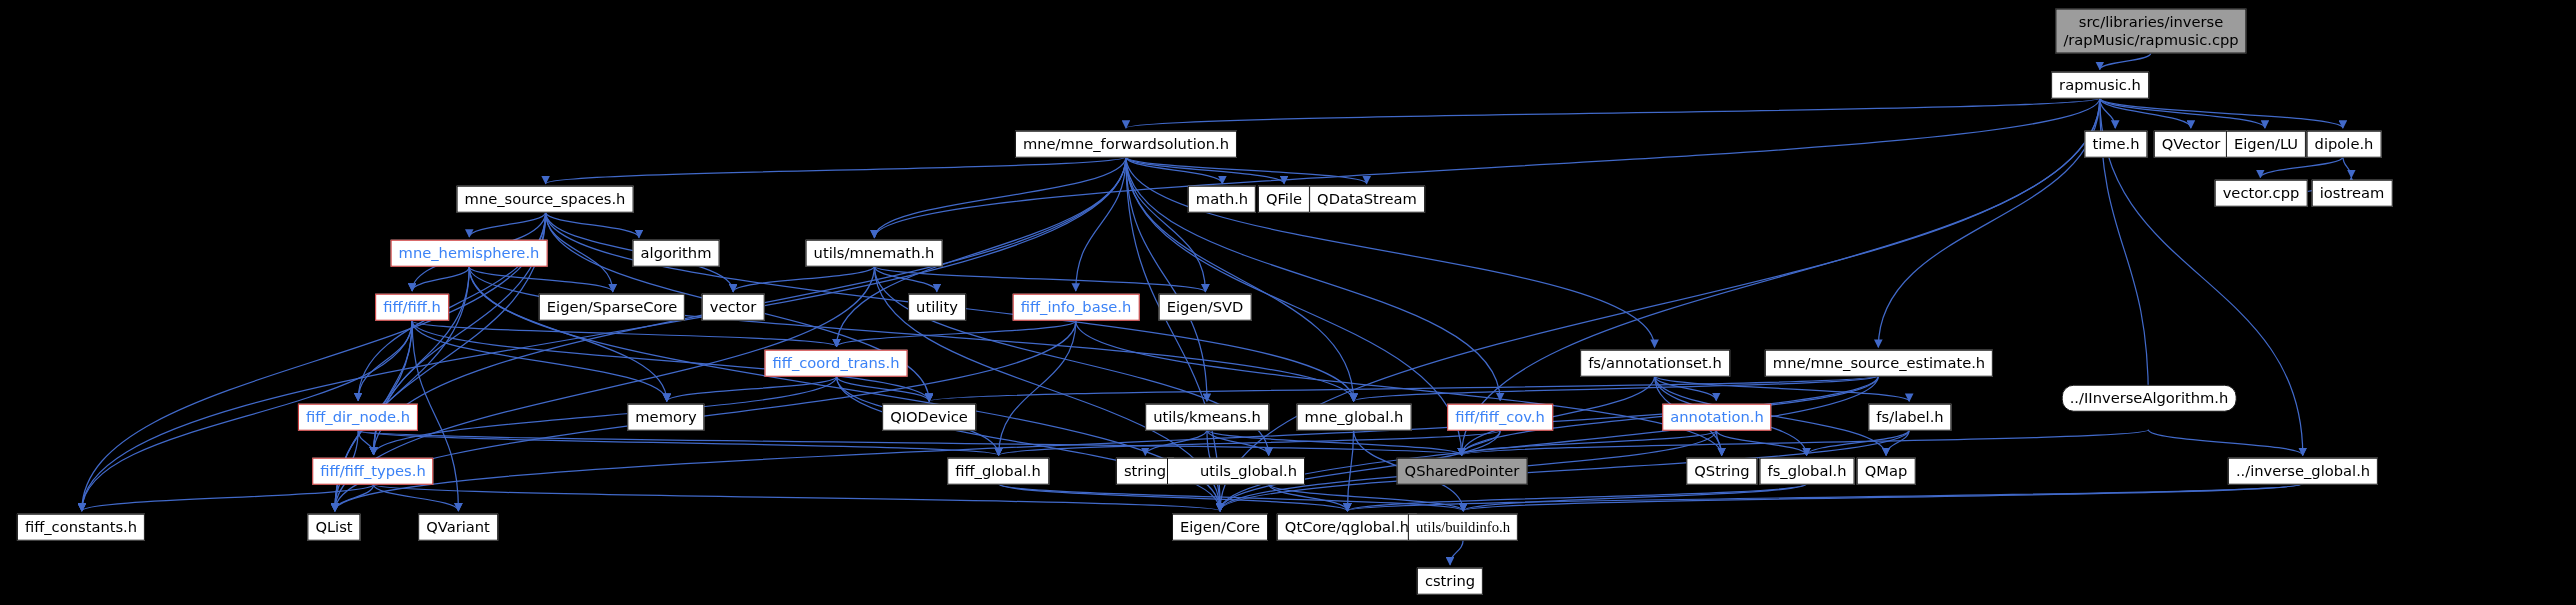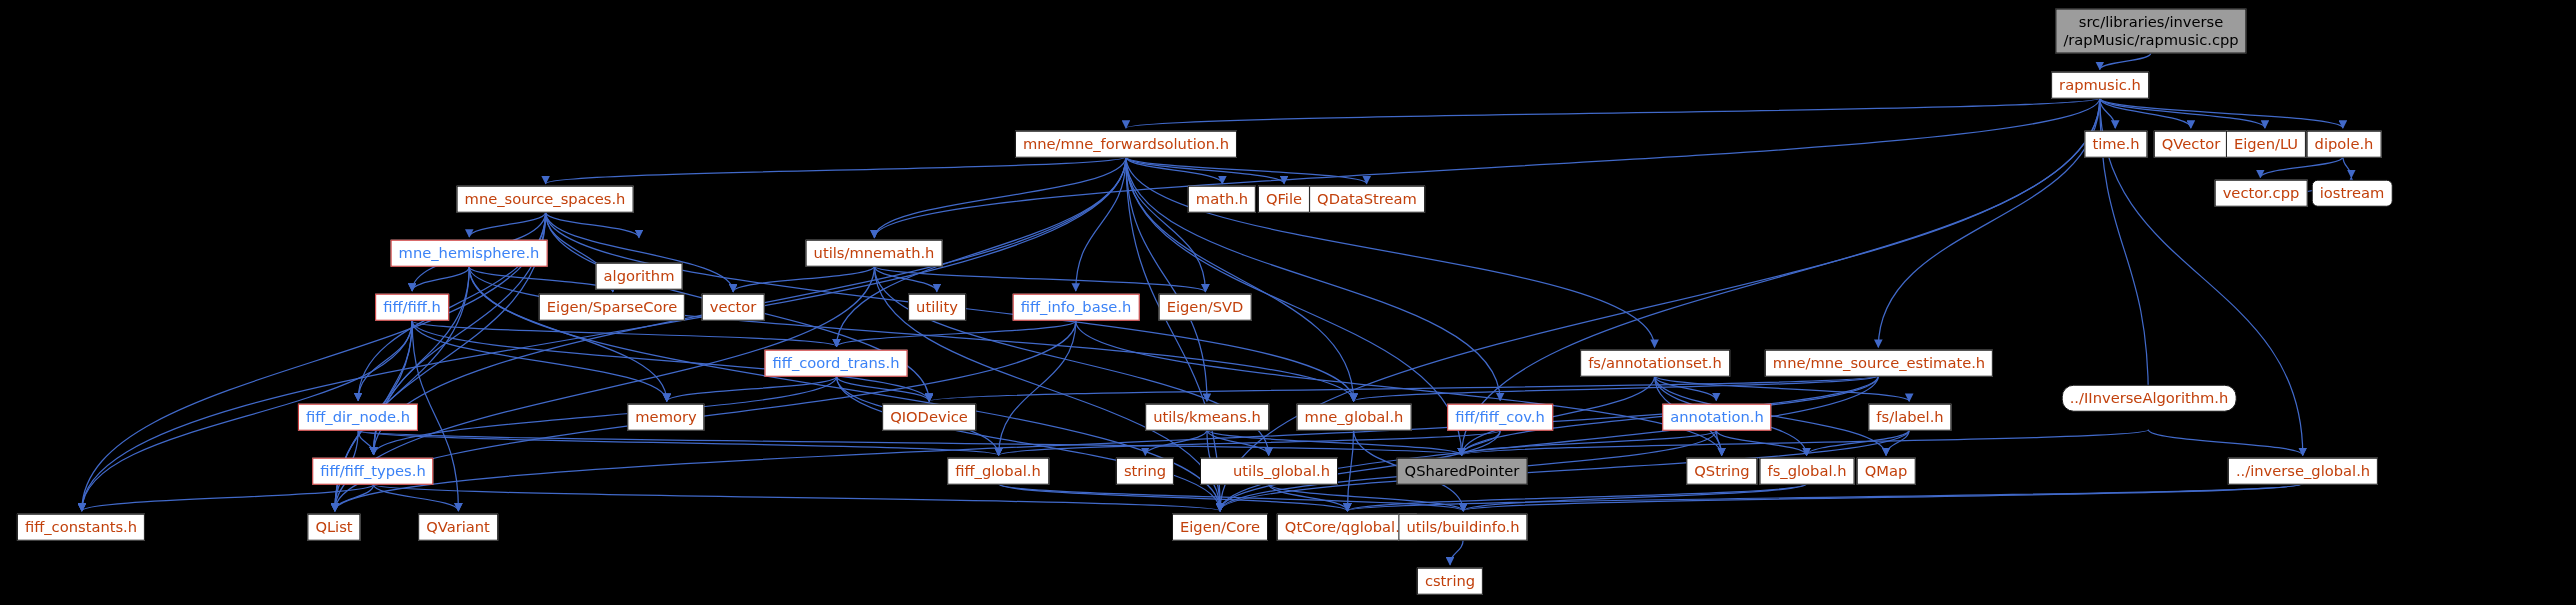--- a/index.html
+++ b/index.html
@@ -19,21 +19,21 @@
     position: absolute;
     left: 0;
     top: 0;
     z-index: 1;
   }
   .node {
     position: absolute;
     transform: translate(-50%, -50%);
     z-index: 2;
     background: #ffffff;
-    color: #c2410c;
+    color: #000000;
     border: 0.8px solid #151515;
     font-size: 14.7px;
     line-height: 1.25;
     padding: 3.1px 7px;
     white-space: pre-line;
     text-align: center;
     box-sizing: border-box;
     cursor: pointer;
   }
   .node.gray {
@@ -179,27 +179,27 @@
     </svg>
 <div class="node gray" style="left: 2151px; top: 31px;">src/libraries/inverse
 /rapMusic/rapmusic.cpp</div>
     <div class="node plain" style="left: 2100px; top: 85px;">rapmusic.h</div>
     <div class="node plain" style="left: 1126px; top: 144px;">mne/mne_forwardsolution.h</div>
     <div class="node plain" style="left: 2116px; top: 144px;">time.h</div>
     <div class="node plain" style="left: 2191px; top: 144px;">QVector</div>
     <div class="node plain" style="left: 2266px; top: 144px;">Eigen/LU</div>
     <div class="node plain" style="left: 2344px; top: 144px;">dipole.h</div>
     <div class="node plain" style="left: 2261px; top: 193px;">vector.cpp</div>
-    <div class="node plain" style="left: 2352px; top: 193px; border-radius: 6px;">iostream</div>
+    <div class="node plain" style="left: 2352px; top: 193px;">iostream</div>
     <div class="node plain" style="left: 545px; top: 199px;">mne_source_spaces.h</div>
     <div class="node plain" style="left: 1222px; top: 199px;">math.h</div>
     <div class="node plain" style="left: 1284px; top: 199px;">QFile</div>
     <div class="node plain" style="left: 1367px; top: 199px;">QDataStream</div>
     <div class="node red" style="left: 469px; top: 253px;">mne_hemisphere.h</div>
-    <div class="node plain" style="left: 639px; top: 253px; margin-top: 23px;">algorithm</div>
+    <div class="node plain" style="left: 676px; top: 253px;">algorithm</div>
     <div class="node plain" style="left: 874px; top: 253px;">utils/mnemath.h</div>
     <div class="node red" style="left: 412px; top: 307px;">fiff/fiff.h</div>
     <div class="node plain" style="left: 612px; top: 307px;">Eigen/SparseCore</div>
     <div class="node plain" style="left: 733px; top: 307px;">vector</div>
     <div class="node plain" style="left: 937px; top: 307px;">utility</div>
     <div class="node red" style="left: 1076px; top: 307px;">fiff_info_base.h</div>
     <div class="node plain" style="left: 1205px; top: 307px;">Eigen/SVD</div>
     <div class="node red" style="left: 836px; top: 363px;">fiff_coord_trans.h</div>
     <div class="node plain" style="left: 1655px; top: 363px;">fs/annotationset.h</div>
     <div class="node plain" style="left: 1879px; top: 363px;">mne/mne_source_estimate.h</div>
@@ -208,27 +208,27 @@
     <div class="node plain" style="left: 929px; top: 417px;">QIODevice</div>
     <div class="node plain" style="left: 1207px; top: 417px;">utils/kmeans.h</div>
     <div class="node plain" style="left: 1354px; top: 417px;">mne_global.h</div>
     <div class="node red" style="left: 1500px; top: 417px;">fiff/fiff_cov.h</div>
     <div class="node red" style="left: 1717px; top: 417px;">annotation.h</div>
     <div class="node plain" style="left: 1910px; top: 417px;">fs/label.h</div>
     <div class="node plain" style="left: 2149px; top: 398px; border-radius: 12px;">../IInverseAlgorithm.h</div>
     <div class="node red" style="left: 373px; top: 471px;">fiff/fiff_types.h</div>
     <div class="node plain" style="left: 998px; top: 471px;">fiff_global.h</div>
     <div class="node plain" style="left: 1145px; top: 471px;">string</div>
-    <div class="node plain" style="left: 1269px; top: 471px; padding-left: 32px;">utils_global.h</div>
+    <div class="node plain" style="left: 1236px; top: 471px; padding-left: 32px;">utils_global.h</div>
     <div class="node gray" style="left: 1462px; top: 471px;">QSharedPointer</div>
     <div class="node plain" style="left: 1722px; top: 471px;">QString</div>
     <div class="node plain" style="left: 1807px; top: 471px;">fs_global.h</div>
     <div class="node plain" style="left: 1886px; top: 471px;">QMap</div>
     <div class="node plain" style="left: 2303px; top: 471px;">../inverse_global.h</div>
     <div class="node plain" style="left: 81px; top: 527px;">fiff_constants.h</div>
     <div class="node plain" style="left: 334px; top: 527px;">QList</div>
     <div class="node plain" style="left: 458px; top: 527px;">QVariant</div>
     <div class="node plain" style="left: 1220px; top: 527px;">Eigen/Core</div>
     <div class="node plain" style="left: 1347px; top: 527px;">QtCore/qglobal.h</div>
-    <div class="node plain" style="left: 1463px; top: 527px;">utils/buildinfo.h</div>
+    <div class="node plain" style="left: 1463px; top: 527px; font-family: Liberation Serif, serif;">utils/buildinfo.h</div>
     <div class="node plain" style="left: 1450px; top: 581px;">cstring</div>
   </div>
 
 
 </body></html>

